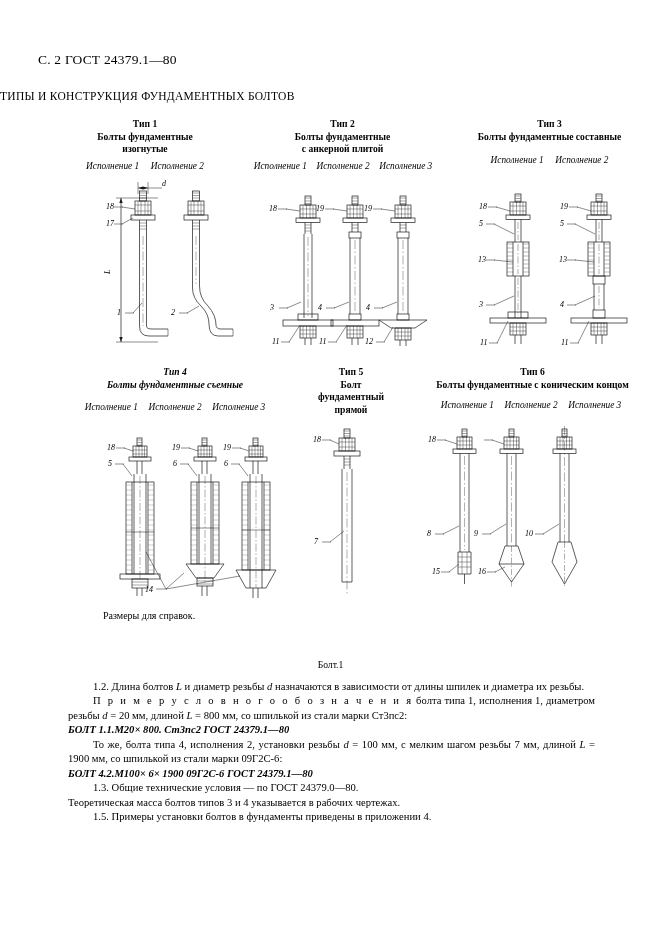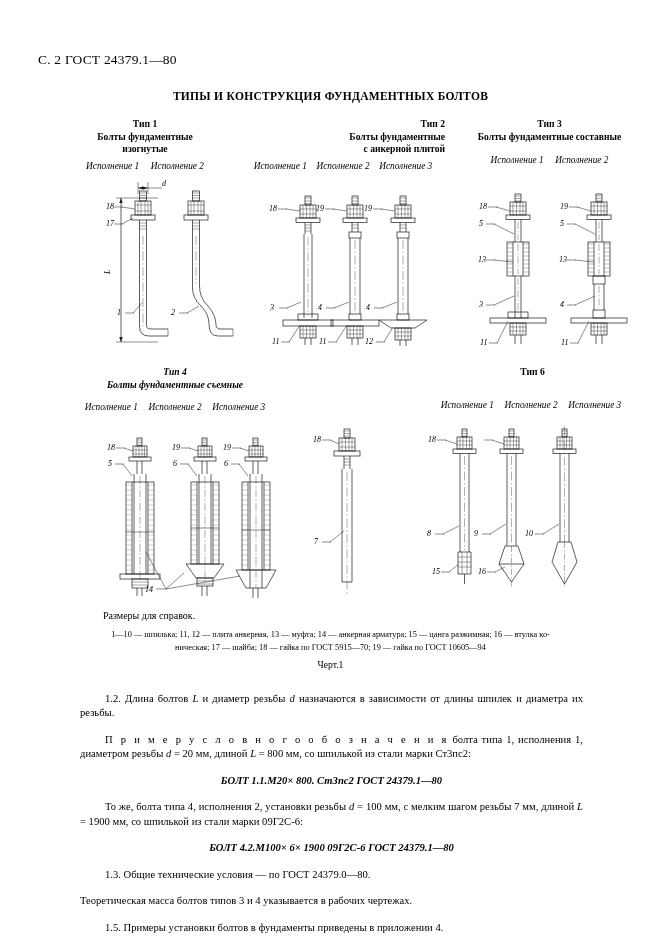--- a/index.html
+++ b/index.html
@@ -28,23 +28,22 @@
     font-size: 13.5px;
     font-weight: normal;
     letter-spacing: 0.2px;
     white-space: nowrap;
   }
   .doc-title {
     position: absolute;
     left: 0;
     right: 0;
     top: 90px;
-    text-align: center;
     font-size: 11.5px;
-    font-weight: bold;
+    font-weight: normal;
     letter-spacing: 0.3px;
   }
 
   
   .type-head {
     position: absolute;
     text-align: center;
     font-size: 9.6px;
     font-weight: bold;
     line-height: 12.6px;
@@ -93,25 +92,24 @@
   
   .body-text {
     position: absolute;
     left: 68px;
     width: 527px;
     top: 680px;
     font-size: 10.6px;
     line-height: 14.45px;
     text-align: justify;
   }
-  .body-text p { margin: 12px; }
+  .body-text p { margin: 0; }
   .ind { text-indent: 25px; }
   .it { font-style: italic; }
   .desig {
-    text-align: center;
     font-style: italic;
     font-weight: bold;
     text-indent: 0;
   }
   .spaced {
     letter-spacing: 2.1px;
   }
 </style>
 </head>
 <body>
@@ -125,21 +123,21 @@
     <span class="tnum">Тип 1</span>
     <span class="tname">Болты фундаментные</span>
     <span class="tname">изогнутые</span>
   </div>
   <div class="exec-row" style="left:50px; top:161px; width:190px;">
     <span>Исполнение 1</span>
     <span style="width:7px"></span>
     <span>Исполнение 2</span>
   </div>
 
-  <div class="type-head" style="left:240px; top:118px; width:205px;text-align:right;">
+  <div class="type-head" style="left:240px; top:118px; width:205px;">
     <span class="tnum">Тип 2</span>
     <span class="tname">Болты фундаментные</span>
     <span class="tname">с анкерной плитой</span>
   </div>
   <div class="exec-row" style="left:237px; top:161px; width:212px;">
     <span>Исполнение 1</span>
     <span style="width:5px"></span>
     <span>Исполнение 2</span>
     <span style="width:5px"></span>
     <span>Исполнение 3</span>
@@ -581,23 +579,30 @@
     <span class="tname">Болты фундаментные съемные</span>
   </div>
   <div class="exec-row" style="left:58px; top:402px; width:234px;">
     <span>Исполнение 1</span>
     <span style="width:6px"></span>
     <span>Исполнение 2</span>
     <span style="width:6px"></span>
     <span>Исполнение 3</span>
   </div>
 
+  <div class="type-head" style="left:296px; top:366px; width:110px;">
+    <span class="tnum">Тип 5</span>
+    <span class="tname">Болт</span>
+    <span class="tname">фундаментный</span>
+    <span class="tname">прямой</span>
+  </div>
 
   <div class="type-head" style="left:410px; top:366px; width:245px;">
     <span class="tnum">Тип 6</span>
+    <span class="tname">Болты фундаментные с коническим концом</span>
   </div>
   <div class="exec-row" style="left:405px; top:400px; width:252px;">
     <span>Исполнение 1</span>
     <span style="width:6px"></span>
     <span>Исполнение 2</span>
     <span style="width:6px"></span>
     <span>Исполнение 3</span>
   </div>
 
   <div class="draw" style="left:98px; top:424px;">
@@ -986,25 +991,21 @@
         <text x="2" y="112">8</text>
         <text x="7" y="150">15</text>
         <text x="49" y="112">9</text>
         <text x="53" y="150">16</text>
         <text x="100" y="112">10</text>
       </g>
     </svg>
   </div>
 
   <div class="note-ref">Размеры для справок.</div>
-  <div class="legend">
-    <div>1—10 — шпилька; 11, 12 — плита анкерная, 13 — муфта; 14 — анкерная арматура; 15 — цанга разжимная; 16 — втулка ко-</div>
-    <div>ническая; 17 — шайба; 18 — гайка по ГОСТ 5915—70; 19 — гайка по ГОСТ 10605—94</div>
-  </div>
-  <div class="fig-cap">Черт.1</div>
+  <div class="fig-cap">Болт.1</div>
 
   <div class="body-text">
     <p class="ind"><span>1.2.  Длина болтов </span><span class="it">L</span><span> и диаметр резьбы </span><span class="it">d</span><span> назначаются в зависимости от длины шпилек и диаметра их резьбы.</span></p>
 
     <p class="ind"><span class="spaced">П р и м е р   у с л о в н о г о   о б о з н а ч е н и я</span><span> болта типа 1, исполнения 1, диаметром резьбы </span><span class="it">d</span><span> = 20 мм, длиной </span><span class="it">L</span><span> = 800 мм, со шпилькой из стали марки Ст3пс2:</span></p>
 
     <p class="desig">БОЛТ 1.1.М20× 800. Ст3пс2 ГОСТ 24379.1—80</p>
 
     <p class="ind"><span>То же, болта типа 4, исполнения 2, установки резьбы </span><span class="it">d</span><span> = 100 мм, с мелким шагом резьбы 7 мм, длиной </span><span class="it">L</span><span> = 1900 мм, со шпилькой из стали марки 09Г2С-6:</span></p>
 

